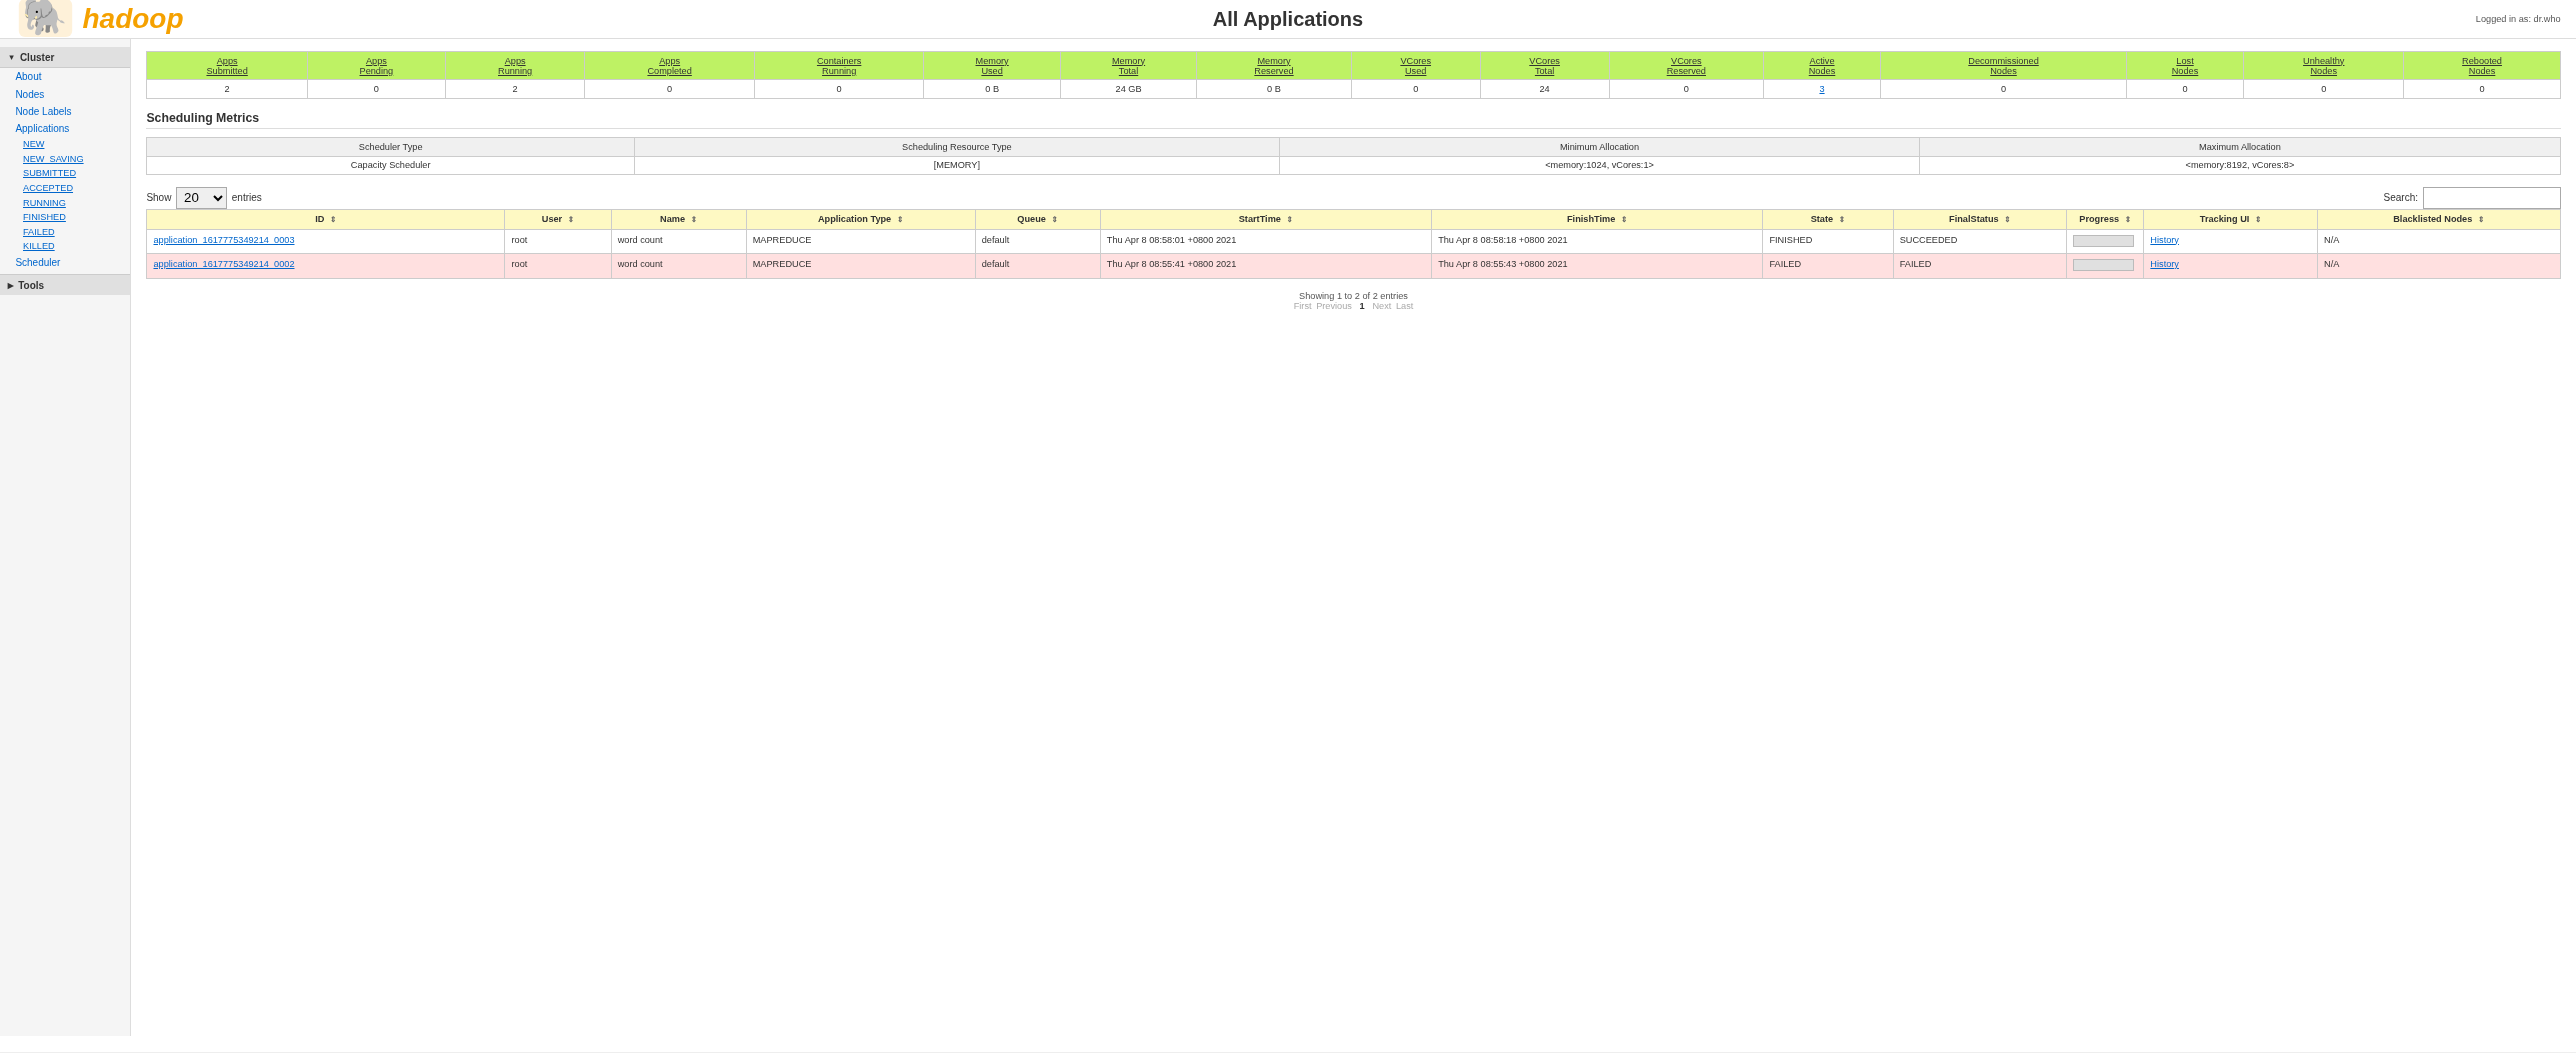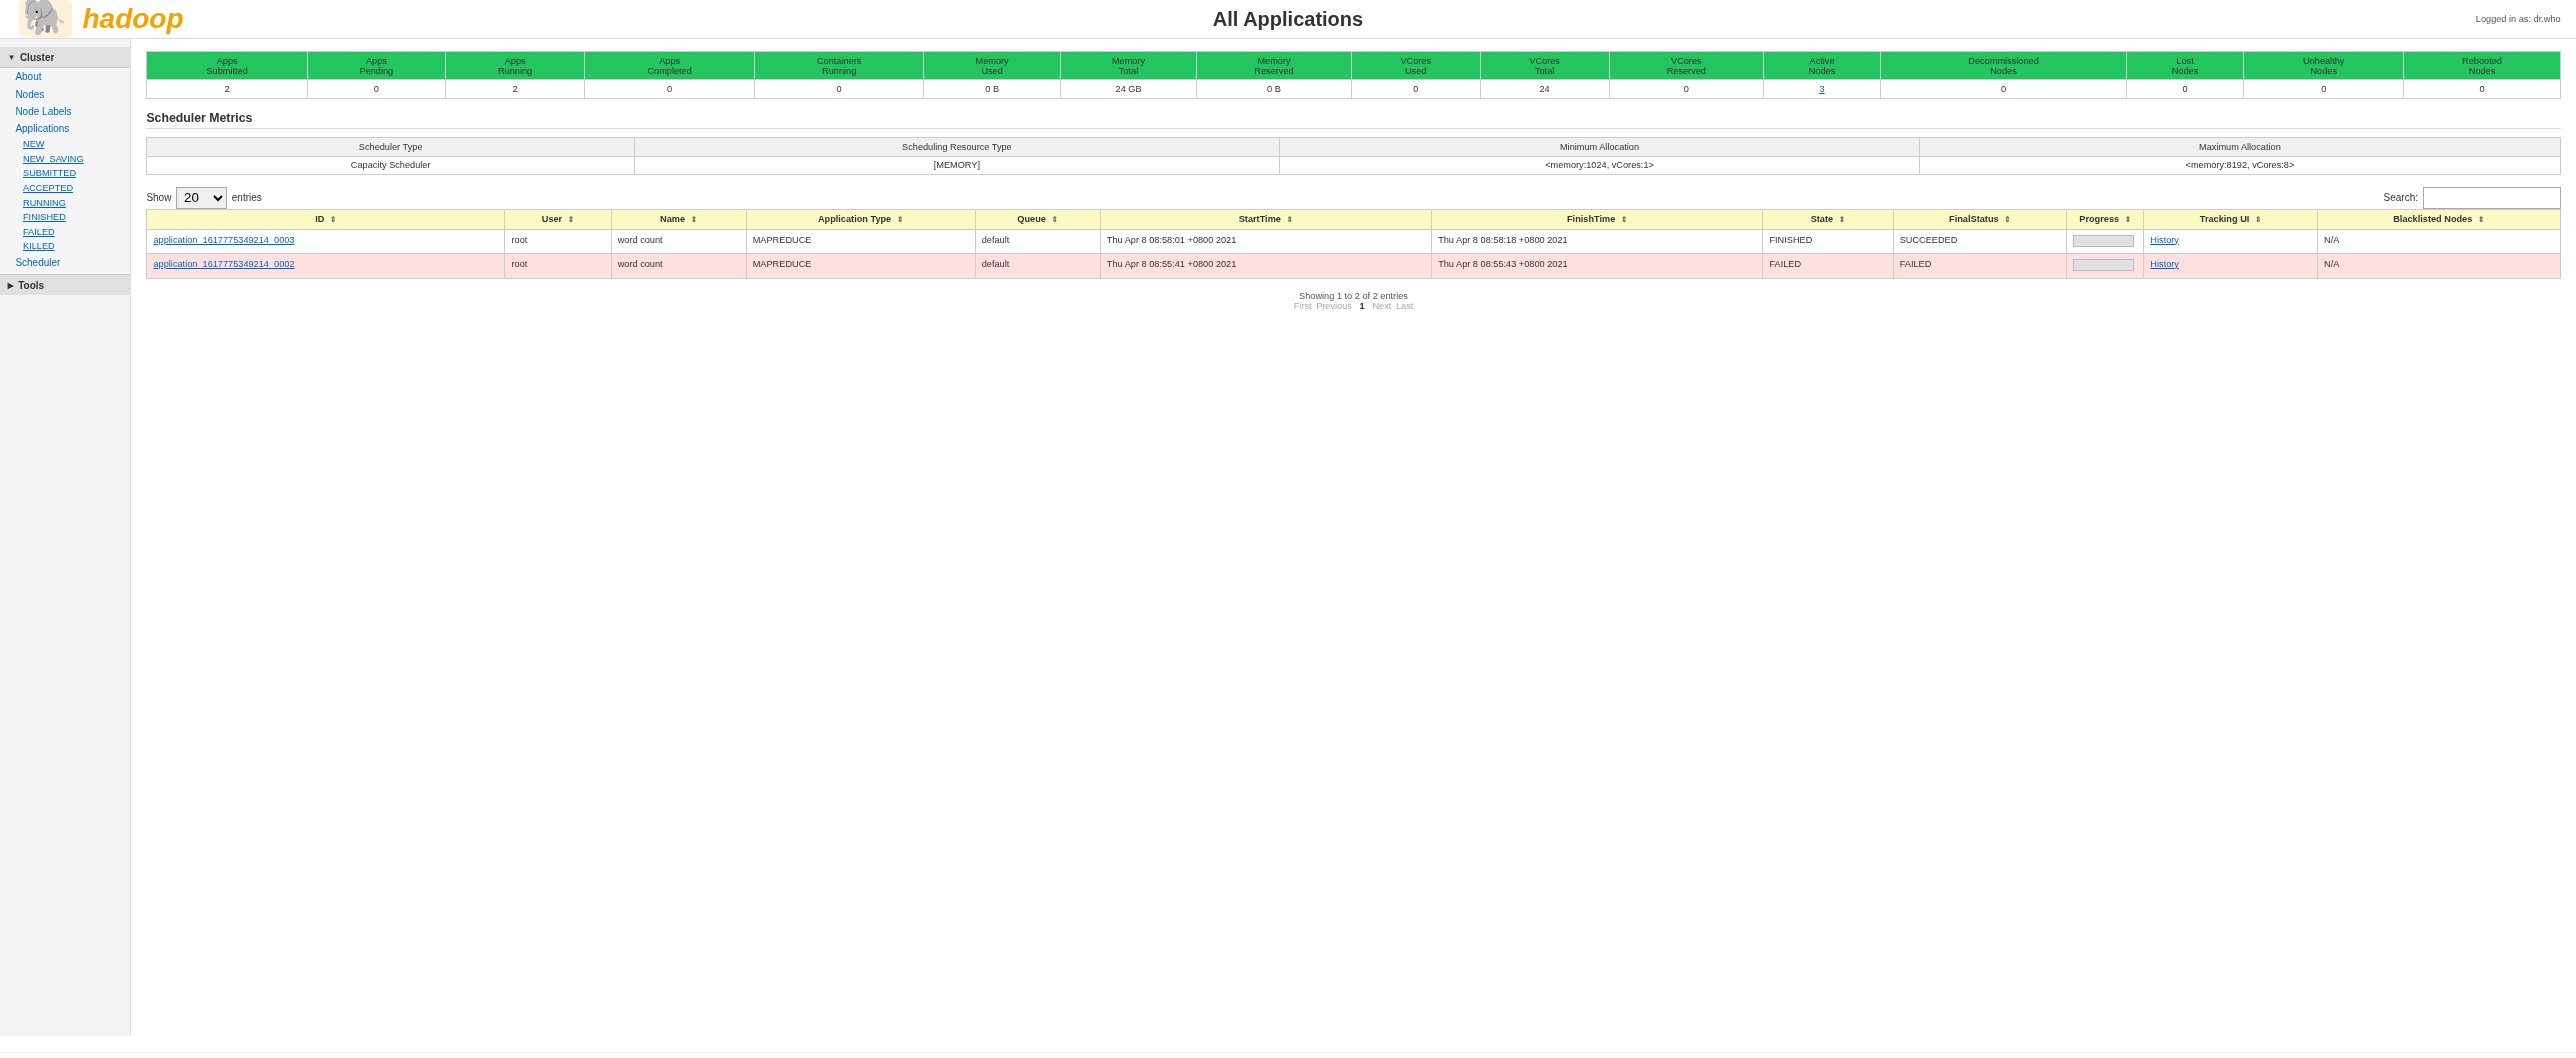--- a/index.html
+++ b/index.html
@@ -23,21 +23,21 @@
 
     
     #main { flex: 1; padding: 11.5px 15.4px; }
 
     
     .section-title { font-size: 12.3px; font-weight: bold; margin-bottom: 7.7px; border-bottom: 0.8px solid #ddd; padding-bottom: 3.8px; }
 
     
     .metrics-table { width: 100%; border-collapse: collapse; margin-bottom: 11.5px; font-size: 9.2px; }
     .metrics-table th, .metrics-table td { border: 0.8px solid #ccc; padding: 3.8px 6.1px; text-align: center; }
-    .metrics-table th { background: #22c55e; font-weight: normal; }
+    .metrics-table th { background: #bef264; font-weight: normal; text-decoration: underline; }
     .metrics-table td a { color: #0066cc; text-decoration: underline; }
 
     
     .scheduler-table { width: 100%; border-collapse: collapse; margin-bottom: 11.5px; font-size: 9.2px; }
     .scheduler-table th, .scheduler-table td { border: 0.8px solid #ccc; padding: 3.8px 6.1px; text-align: center; }
     .scheduler-table th { background: #f0f0f0; font-weight: normal; }
 
     
     .table-controls { display: flex; justify-content: space-between; margin-bottom: 0; font-size: 10px; }
     .show-entries { display: flex; align-items: center; gap: 4.6px; }
@@ -158,21 +158,21 @@
           <td>0</td>
           <td><a>3</a></td>
           <td>0</td>
           <td>0</td>
           <td>0</td>
           <td>0</td>
         </tr>
       </tbody>
     </table>
 
-    <div class="section-title">Scheduler Metrics</div>
+    <div class="section-title">Scheduling Metrics</div>
     <table class="scheduler-table">
       <thead>
         <tr>
           <th>Scheduler Type</th>
           <th>Scheduling Resource Type</th>
           <th>Minimum Allocation</th>
           <th>Maximum Allocation</th>
         </tr>
       </thead>
       <tbody>

